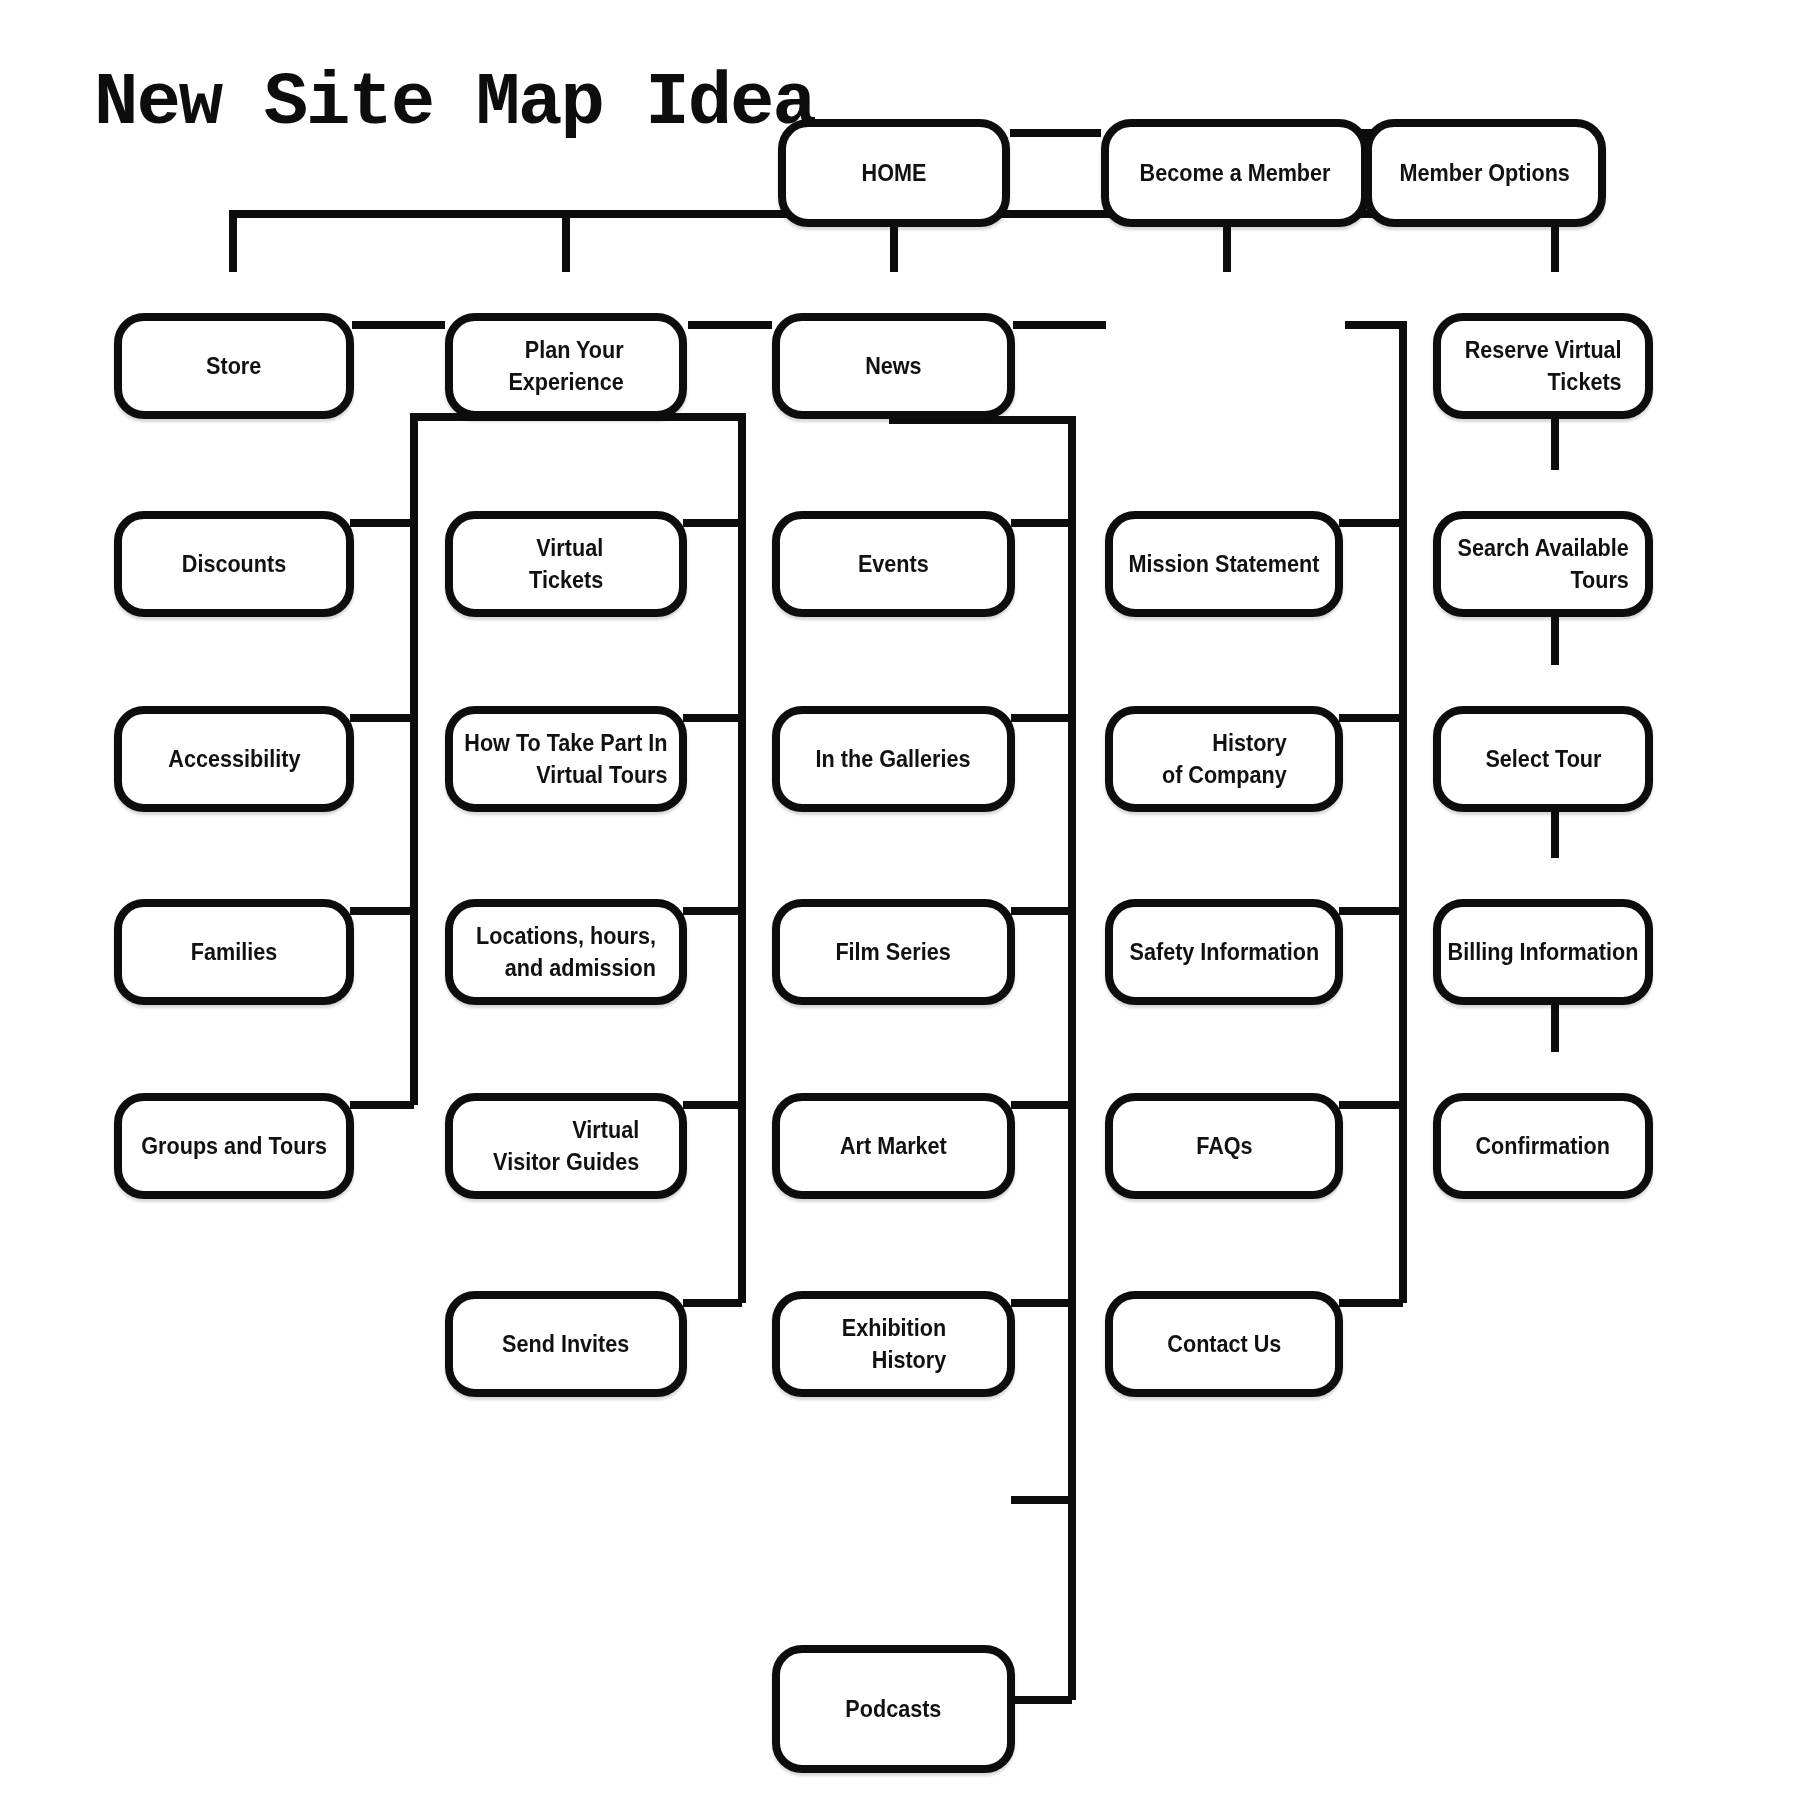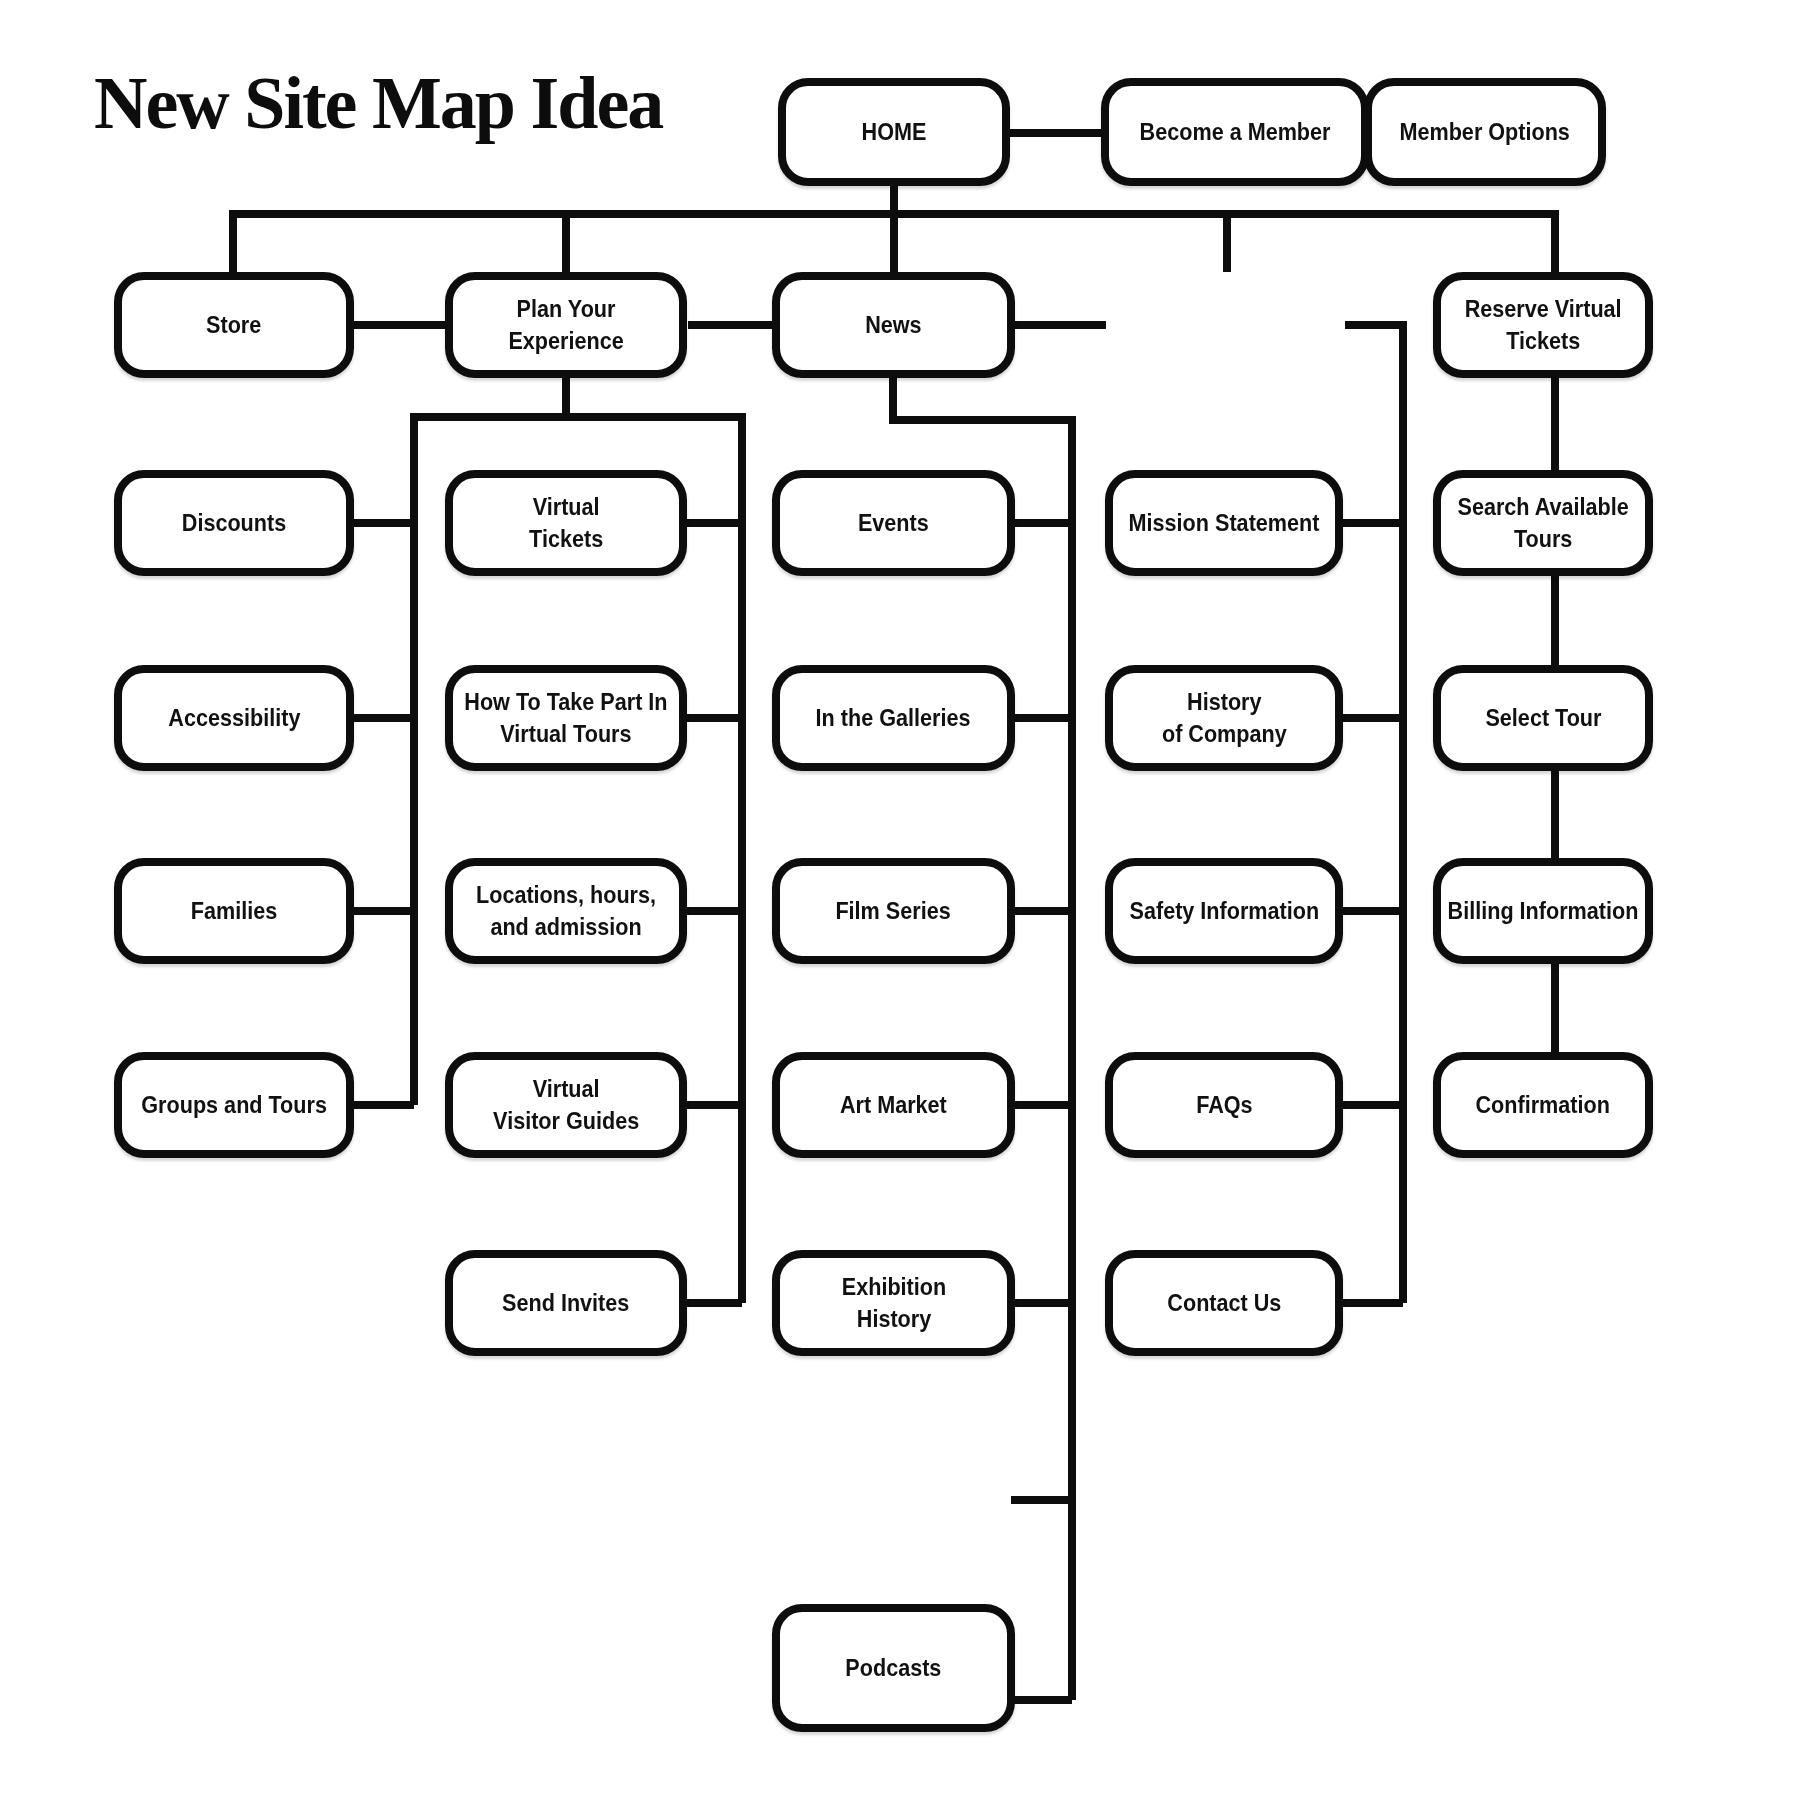--- a/index.html
+++ b/index.html
@@ -7,31 +7,32 @@
     position:relative;
     width:1800px;height:1800px;
     background:#ffffff;
     font-family:"Liberation Sans", sans-serif;
     overflow:hidden;
   }
   .wires{position:absolute;left:0;top:0;width:1800px;height:1800px;}
   .wires path{fill:none;stroke:#0d0d0d;stroke-width:8;}
   .title{
     position:absolute;left:94px;top:66px;
-    font-family:Liberation Serif, serif;
+    font-family:Liberation Mono, monospace;
     font-weight:bold;font-size:74px;line-height:1;
     letter-spacing:-2px;color:#0d0d0d;white-space:nowrap;
   }
   .node{
     position:absolute;box-sizing:border-box;
     display:flex;align-items:center;justify-content:center;
     background:#ffffff;border:8px solid #0d0d0d;border-radius:30px;
     box-shadow:0 3px 3px rgba(0,0,0,0.16);
     color:#111111;font-weight:bold;font-size:24px;
-    text-align:center;
+    text-align:right;
+    margin-top:41px;
   }
   .lbl{
     display:inline-block;white-space:pre;line-height:1.35;
     transform:scaleX(0.9);transform-origin:center;
   }
   
   .c1{left:114px;width:240px}
   .c2{left:445px;width:242px}
   .c3{left:772px;width:243px}
   .c4{left:1105px;width:238px}

